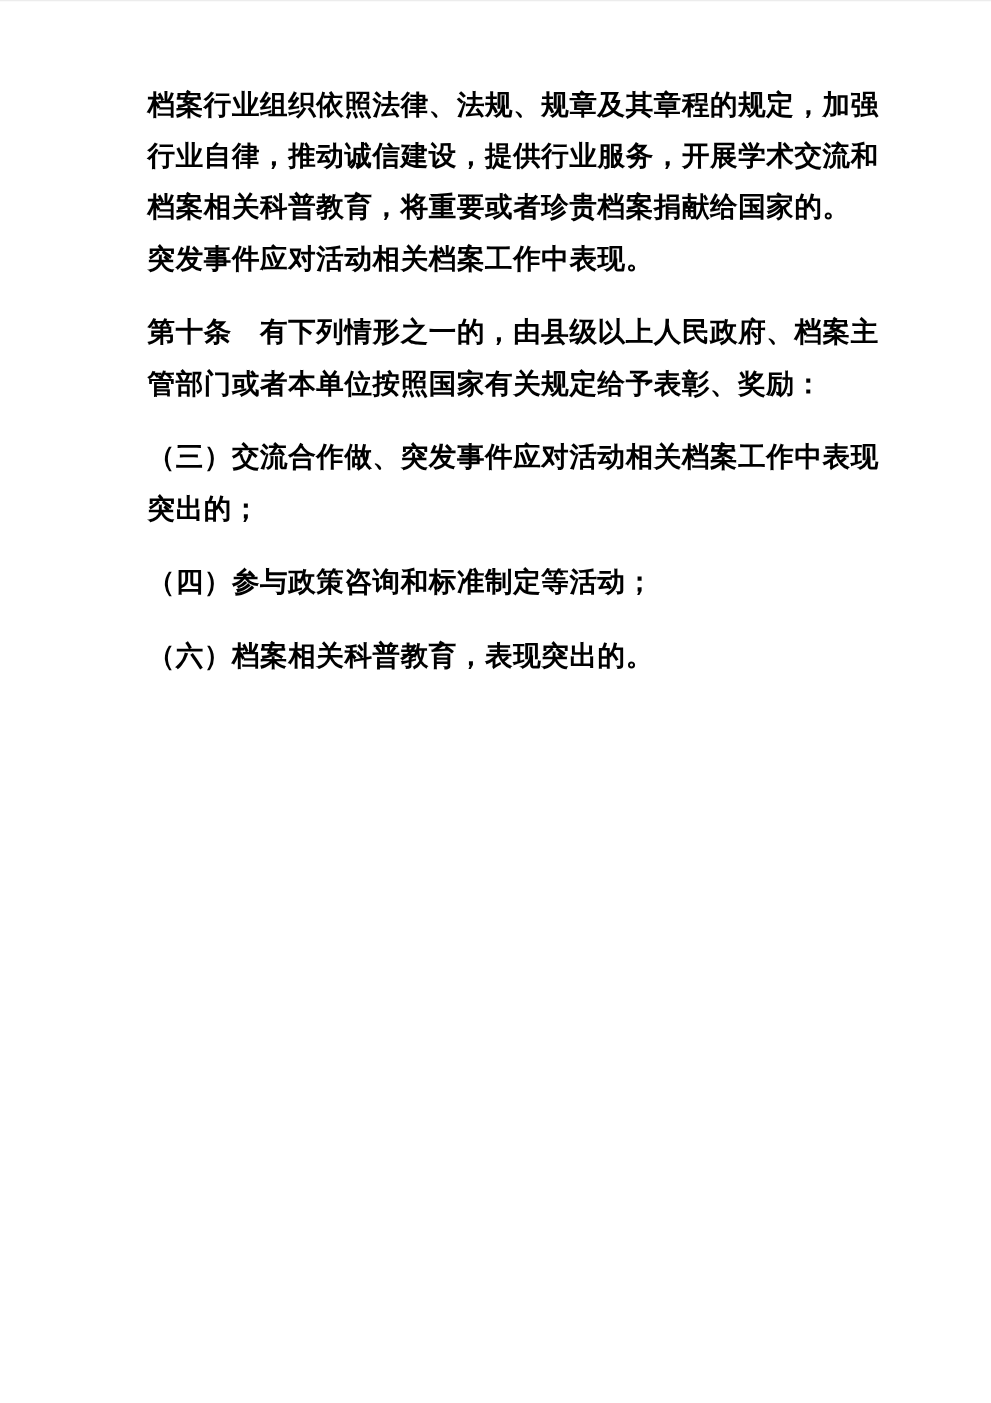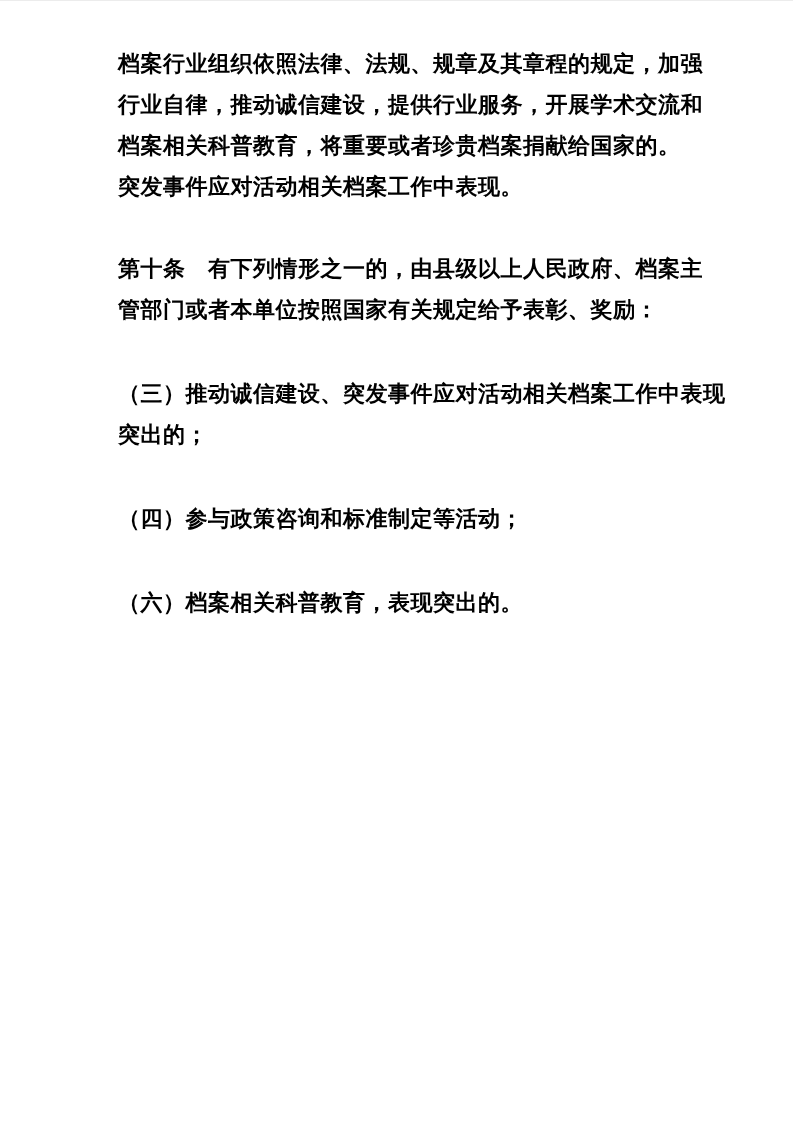--- a/index.html
+++ b/index.html
@@ -13,41 +13,40 @@
     font-family: "Liberation Sans", sans-serif;
     color: #000000;
     overflow: hidden;
   }
   .page {
     box-sizing: border-box;
     width: 793px;
     height: 1122px;
     background: #ffffff;
     border-top: 1px solid #ececec;
-    padding: 42px 98px 0 118px;
+    padding: 62px 98px 0 118px;
   }
   .para {
     margin: 0;
     font-size: 22px;
     line-height: 41px;
     font-weight: bold;
     color: #000000;
     letter-spacing: 0.5px;
     white-space: nowrap;
   }
   .para.gap {
-    margin-top: 43px;
-    font-family: Liberation Mono, monospace;
+    margin-top: 18px;
   }
 </style>
 </head>
 <body>
 
 <main class="page">
   <section id="doc-body">
       <p class="para"><span>档案行业组织依照法律、法规、规章及其章程的规定，加强</span><br><span>行业自律，推动诚信建设，提供行业服务，开展学术交流和</span><br><span>档案相关科普教育，将重要或者珍贵档案捐献给国家的。</span></p>
       <p class="para"><span>突发事件应对活动相关档案工作中表现。</span></p>
       <p class="para gap"><span>第十条　有下列情形之一的，由县级以上人民政府、档案主</span><br><span>管部门或者本单位按照国家有关规定给予表彰、奖励：</span></p>
-      <p class="para gap"><span>（三）推动诚信建设、突发事件应对活动相关档案工作中表现</span><br><span>突出的；</span></p>
+      <p class="para gap"><span>（三）交流合作做、突发事件应对活动相关档案工作中表现</span><br><span>突出的；</span></p>
       <p class="para gap"><span>（四）参与政策咨询和标准制定等活动；</span></p>
       <p class="para gap"><span>（六）档案相关科普教育，表现突出的。</span></p>
     </section>
 </main>
 
 </body></html>

